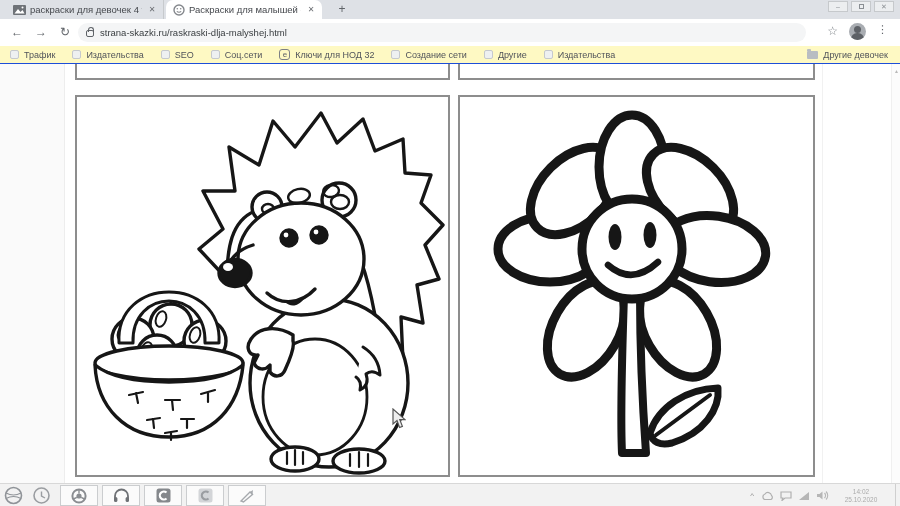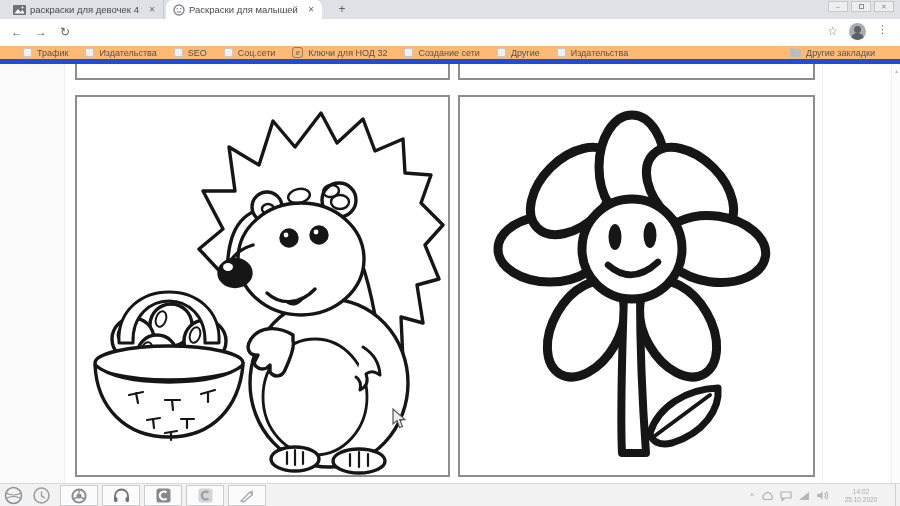--- a/index.html
+++ b/index.html
@@ -24,21 +24,21 @@
   .lock { width:8px; height:7px; border:1.2px solid #5f6368; border-radius:2px; position:relative; margin:2px 6px 0 0; }
   .lock:before { content:""; position:absolute; left:1px; top:-4px; width:4px; height:4px; border:1.2px solid #5f6368; border-bottom:none; border-radius:3px 3px 0 0; }
   .url { font-size:9.5px; color:#3c4043; }
   .star { position:absolute; right:62px; top:5px; font-size:12px; color:#80868b; }
   .avatar { position:absolute; right:34px; top:4px; width:17px; height:17px; border-radius:50%; background:#a9adb2; overflow:hidden; }
   .avatar:before { content:""; position:absolute; left:5px; top:3px; width:7px; height:7px; border-radius:50%; background:#5d6166; }
   .avatar:after { content:""; position:absolute; left:2px; top:10px; width:13px; height:8px; border-radius:6px 6px 0 0; background:#5d6166; }
   .menu3 { position:absolute; right:12px; top:4px; font-size:11px; color:#5f6368; letter-spacing:0; }
 
   
-  .bookmarks { position:absolute; left:0; top:46px; width:900px; height:18px; background:#fdba74; border-bottom:5px solid #1d4ed8; display:flex; align-items:center; padding:0 23px; }
+  .bookmarks { position:absolute; left:0; top:46px; width:900px; height:18px; background:#fef9c3; border-bottom:1px solid #1d4ed8; display:flex; align-items:center; padding:0 10px; }
   .bm { display:flex; align-items:center; margin-right:17px; font-size:9px; color:#50535a; white-space:nowrap; }
   .bm-ico { width:9px; height:9px; border:1px solid #c6c9cd; background:#eef0f1; border-radius:2px; margin-right:5px; }
   .bm-e { width:11px; height:11px; border:1px solid #7d8085; border-radius:3px; margin-right:5px; font-size:8px; line-height:10px; text-align:center; color:#5f6368; }
   .bm-other { margin-left:auto; margin-right:2px; }
   .bm-folder { width:11px; height:8px; background:#b9bdc2; border-radius:1px; position:relative; margin-right:5px; }
   .bm-folder:before { content:""; position:absolute; left:0; top:-2px; width:4px; height:2px; background:#b9bdc2; border-radius:1px 1px 0 0; }
 
   
   .content { position:absolute; left:0; top:64px; width:900px; height:419px; background:#fff; }
   .leftstrip { position:absolute; left:0; top:0; width:65px; height:419px; background:#fafafa; border-right:1px solid #ededed; }
@@ -88,20 +88,24 @@
     <div class="newtab">+</div>
     <div class="winctl" style="right:52px;">–</div>
     <div class="winctl" style="right:29px;"><span class="restore-glyph"></span></div>
     <div class="winctl" style="right:6px;">✕</div>
   </div>
 
   <div class="toolbar">
     <div class="navbtn" style="left:8px;">←</div>
     <div class="navbtn" style="left:32px;">→</div>
     <div class="navbtn" style="left:56px;">↻</div>
+    <div class="omnibox">
+      <span class="lock"></span>
+      <span class="url">strana-skazki.ru/raskraski-dlja-malyshej.html</span>
+    </div>
     <div class="star">☆</div>
     <div class="avatar"></div>
     <div class="menu3">⋮</div>
   </div>
 
   <div class="bookmarks">
     <div class="bm">
         <span class="bm-ico"></span>
         <span>Трафик</span>
       </div>
@@ -128,21 +132,21 @@
     <div class="bm">
         <span class="bm-ico"></span>
         <span>Другие</span>
       </div>
     <div class="bm">
         <span class="bm-ico"></span>
         <span>Издательства</span>
       </div>
     <div class="bm bm-other">
         <span class="bm-folder"></span>
-        <span>Другие закладки</span>
+        <span>Другие девочек</span>
       </div>
   </div>
 
   <div class="content">
     <div class="leftstrip"></div>
     <div class="rightline"></div>
 
     <div class="tbox tbox-partial" style="left:75px; width:375px;"></div>
     <div class="tbox tbox-partial" style="left:458px; width:357px;"></div>
 

